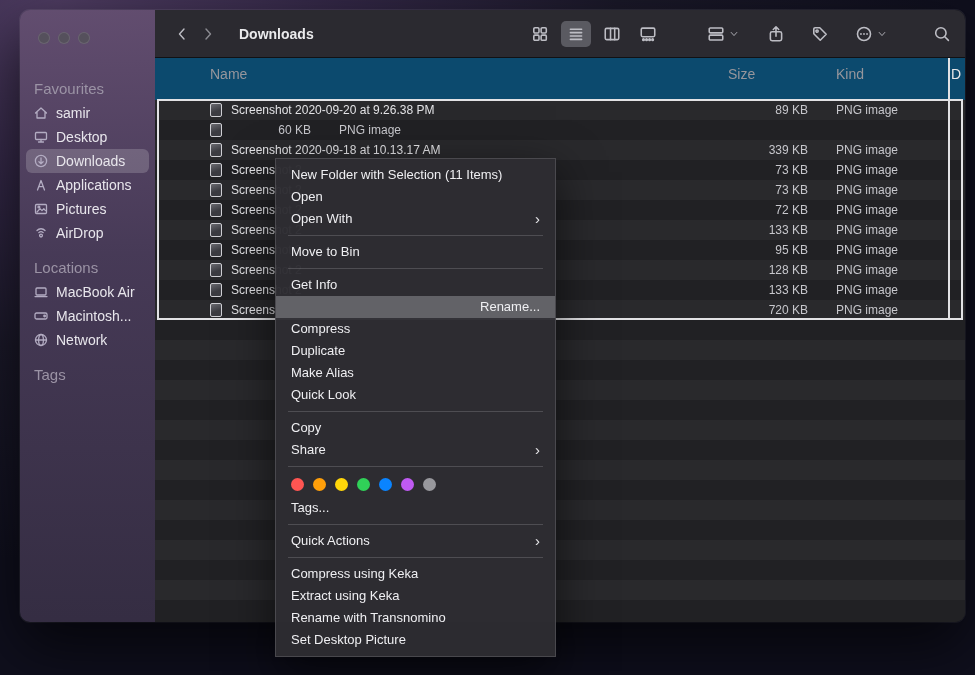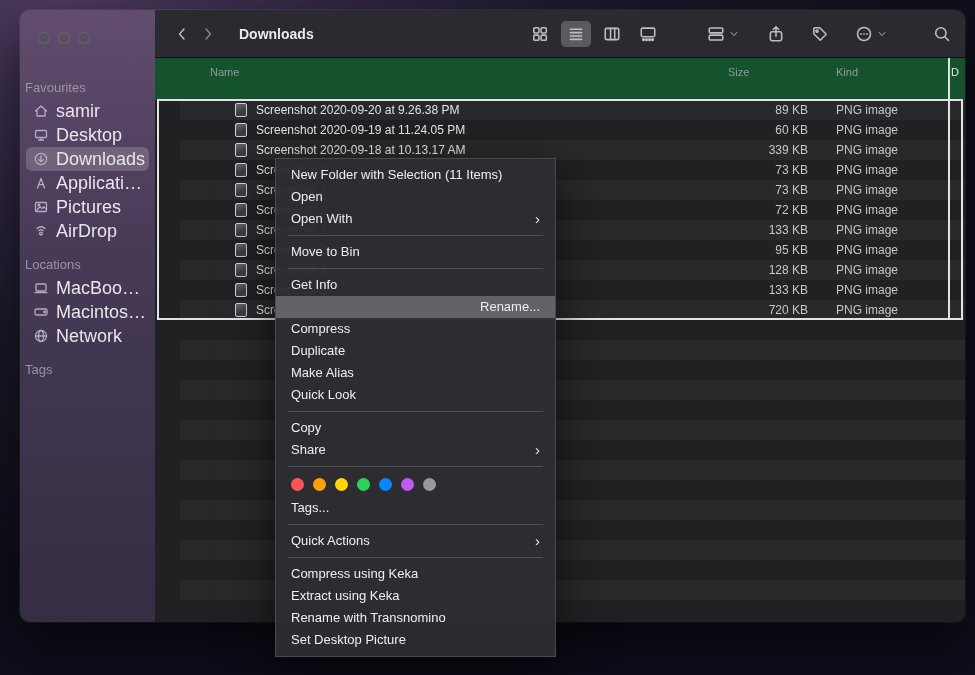--- a/index.html
+++ b/index.html
@@ -12,23 +12,23 @@
   
   .window { position:absolute; left:20px; top:10px; width:945px; height:612px;
     border-radius:10px; overflow:hidden; display:flex;
     box-shadow: 0 25px 60px rgba(0,0,0,.65), 0 0 0 1px rgba(255,255,255,.08); }
 
   .sidebar { width:135px; flex-shrink:0; padding-top:22px;
     background: linear-gradient(180deg, rgba(99,78,112,.95) 0%, rgba(72,59,88,.96) 40%, rgba(54,46,68,.97) 100%); }
   .traffic { display:flex; gap:8px; padding-left:18px; margin-bottom:22px; }
   .traffic span { width:12px; height:12px; border-radius:50%; background:#55505c;
     box-shadow: inset 0 0 0 1px rgba(255,255,255,.12); }
-  .side-label { font-size:13px; color:#9b93a5; padding:14px 0 4px 5px; }
+  .side-label { font-size:15px; color:#9b93a5; padding:14px 0 4px 14px; }
   .side-item { display:flex; align-items:center; height:24px; margin:0 6px; padding-left:7px;
-    border-radius:6px; color:#e8e6ec; font-size:18px; cursor:default; }
+    border-radius:6px; color:#e8e6ec; font-size:14px; cursor:default; }
   .side-item.selected { background: rgba(255,255,255,.18); }
   .side-icon { width:16px; height:16px; margin-right:7px; display:inline-flex; }
   .side-icon svg { width:16px; height:16px; stroke:#b3acc2; stroke-width:1.3; fill:none;
     stroke-linecap:round; stroke-linejoin:round; }
   .side-text { white-space:nowrap; overflow:hidden; text-overflow:ellipsis; }
 
   .content { flex:1; display:flex; flex-direction:column; background:#1e1e20; position:relative; }
 
   
   .toolbar { height:48px; background:#2b2a30; border-bottom:1px solid #111114;
@@ -44,25 +44,25 @@
   .vg-btn svg { width:18px; height:18px; }
   .vg-btn.active { background:#5a5a61; }
   .tb-btn { display:flex; align-items:center; }
   .tb-btn svg { width:18px; height:18px; }
   .chev-sm { width:10px !important; height:10px !important; margin-left:4px; }
   .m-group { margin-left:44px; } .m-share { margin-left:28px; } .m-tag { margin-left:26px; }
   .m-more { margin-left:26px; } .m-search { margin-left:46px; }
 
   
   .listarea { flex:1; position:relative; overflow:hidden; background:#212123; }
-  .colheaders { height:42px; background:#14532d; display:flex; align-items:flex-start;
-    padding:8px 0 0 55px; font-size:11px; color:#96969c; }
+  .colheaders { height:42px; background:#0c4a6e; display:flex; align-items:flex-start;
+    padding:8px 0 0 55px; font-size:14px; color:#96969c; }
   .ch-name { flex:1; } .ch-size { width:80px; text-align:left; }
   .ch-kind { width:143px; padding-left:28px; } .ch-date { width:14px; overflow:hidden; color:#e8e8ea; }
-  .rows { position:absolute; top:42px; left:0; right:0; bottom:0;margin-left:25px; }
+  .rows { position:absolute; top:42px; left:0; right:0; bottom:0; }
   .row { height:20px; display:flex; align-items:center; padding-left:55px; font-size:12px; }
   .row:nth-child(odd)  { background:#29292c; }
   .row:nth-child(even) { background:#212124; }
   .thumb { width:12px; height:14px; margin-right:9px; flex-shrink:0;
     border:1px solid #cfcfd4; border-radius:2px;
     background: linear-gradient(160deg,#6a6a70 0%, #3c3c42 60%); }
   .c-name { flex:1; color:#e3e3e6; white-space:nowrap; overflow:hidden; }
   .c-size { width:80px; text-align:right; color:#c7c7cc; }
   .c-kind { width:143px; padding-left:28px; color:#c7c7cc; }
   .c-date { width:14px; overflow:hidden; color:#c7c7cc; }
@@ -284,21 +284,20 @@
         <div class="rows" id="rows">
             <div class="row">
               <span class="thumb"></span>
               <span class="c-name">Screenshot 2020-09-20 at 9.26.38 PM</span>
               <span class="c-size">89 KB</span>
               <span class="c-kind">PNG image</span>
               <span class="c-date"></span>
             </div>
             <div class="row">
               <span class="thumb"></span>
-              <span class="c-name">Screenshot 2020-09-19 at 11.24.05 PM</span>
               <span class="c-size">60 KB</span>
               <span class="c-kind">PNG image</span>
               <span class="c-date"></span>
             </div>
             <div class="row">
               <span class="thumb"></span>
               <span class="c-name">Screenshot 2020-09-18 at 10.13.17 AM</span>
               <span class="c-size">339 KB</span>
               <span class="c-kind">PNG image</span>
               <span class="c-date"></span>

